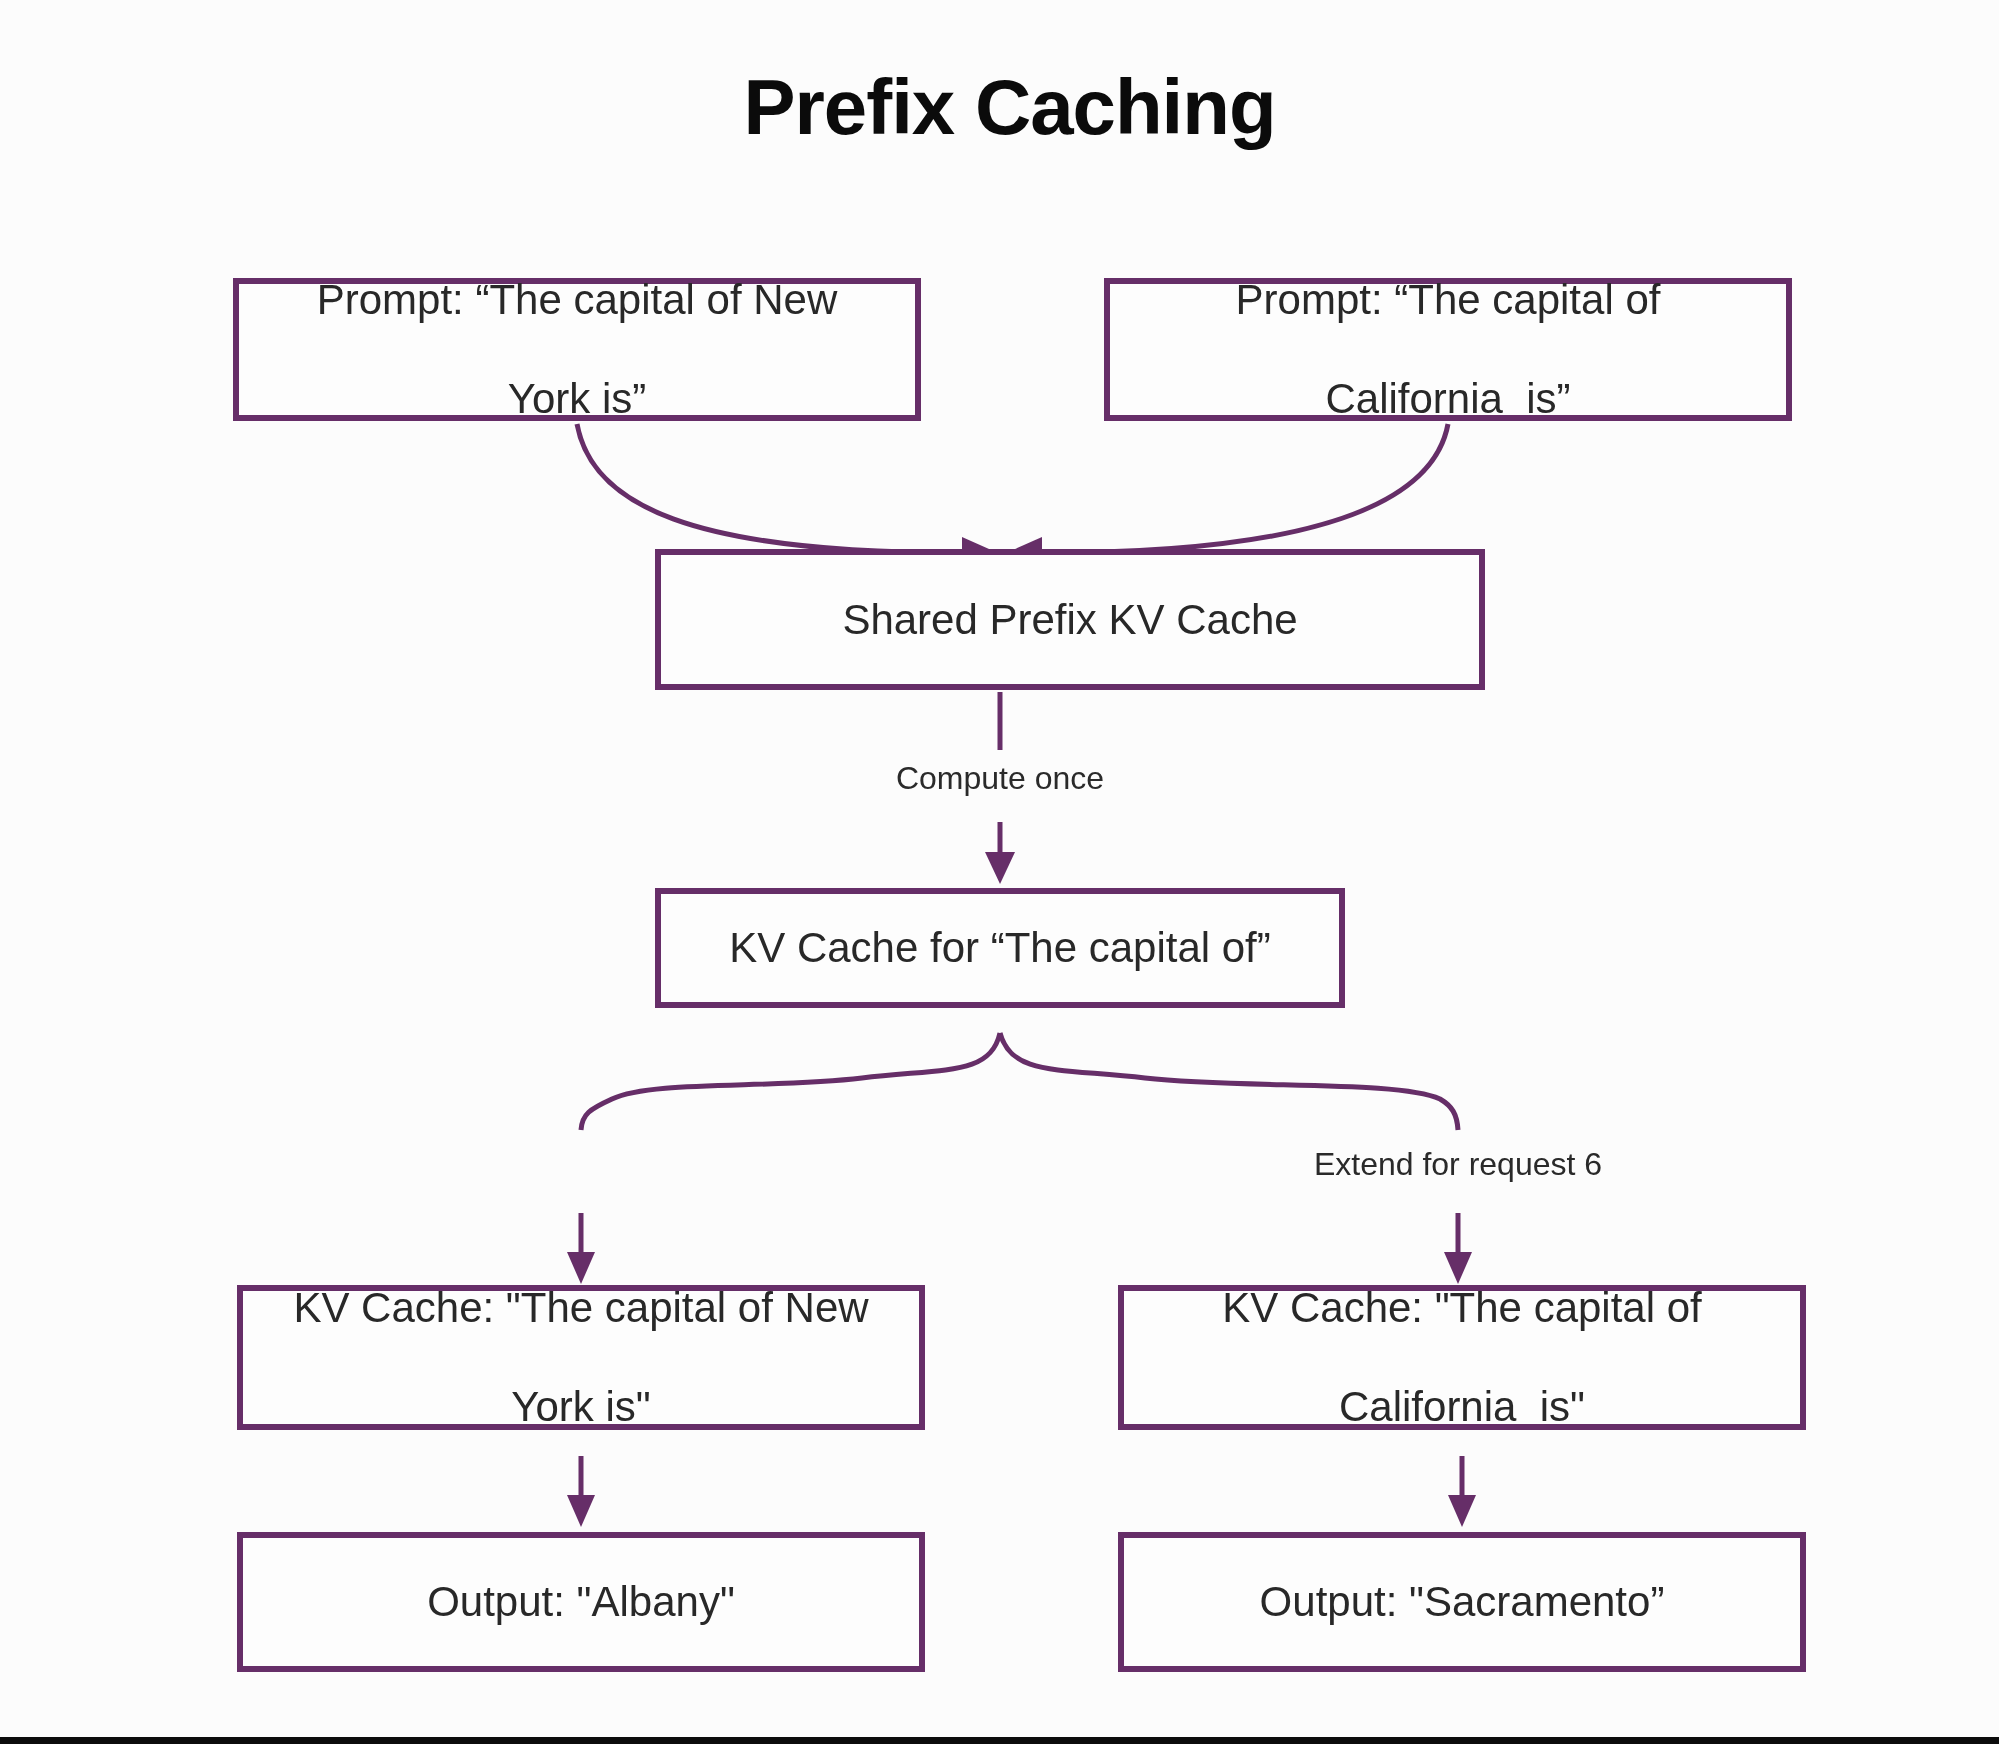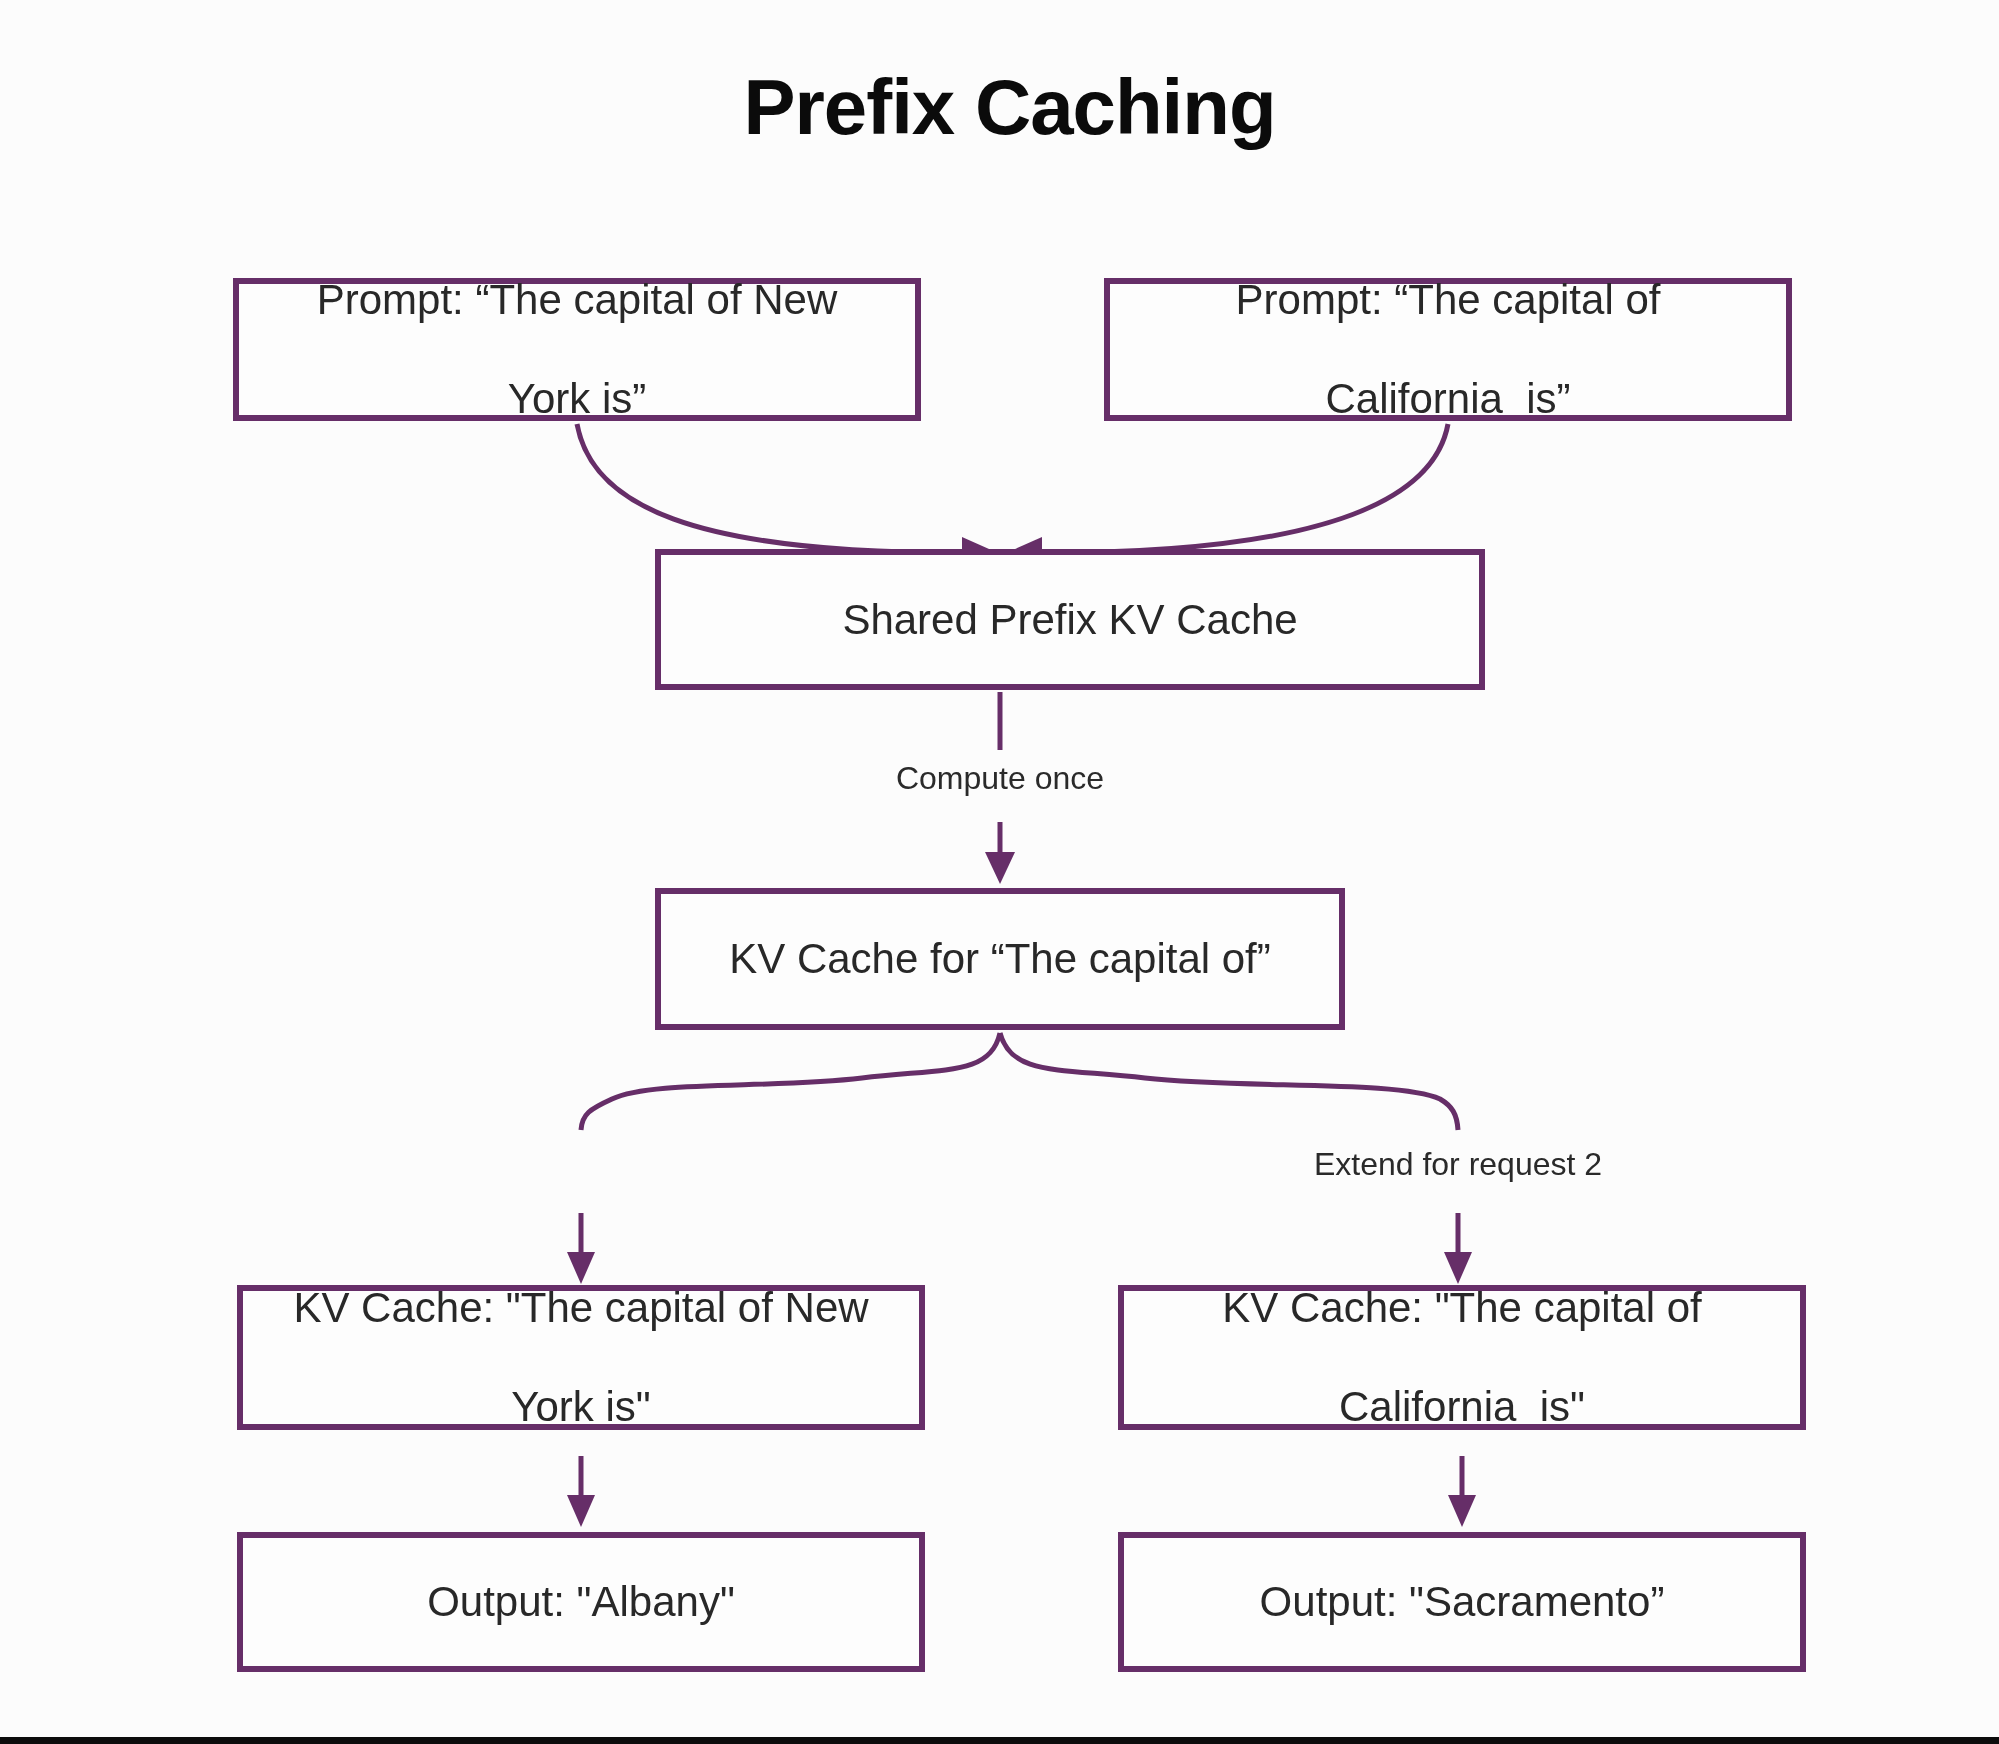--- a/index.html
+++ b/index.html
@@ -38,21 +38,21 @@
     align-items:center;justify-content:center;
     text-align:center;
     color:#282828;
     font-size:42px;line-height:56px;gap:43px;
   }
   .nl{white-space:pre-wrap;}
   
   #n-prompt-ny {left:233px; top:278px; width:688px; height:143px;}
   #n-prompt-ca {left:1104px;top:278px; width:688px; height:143px;}
   #n-shared    {left:655px; top:549px; width:830px; height:141px;text-align:right;}
-  #n-prefix    {left:655px; top:888px; width:690px; height:142px;}
+  #n-prefix    {left:655px; top:888px; width:690px; height:120px;}
   #n-kv-ny     {left:237px; top:1285px;width:688px; height:145px;}
   #n-kv-ca     {left:1118px;top:1285px;width:688px; height:145px;}
   #n-out-ny    {left:237px; top:1532px;width:688px; height:140px;}
   #n-out-ca    {left:1118px;top:1532px;width:688px; height:140px;}
   .edge-label{
     position:absolute;
     transform:translateX(-50%);
     white-space:nowrap;
     font-size:32px;color:#2a2a2a;
   }
@@ -126,16 +126,16 @@
 
   <div class="node" id="n-out-ny">
     <div class="nl">Output: "Albany"</div>
   </div>
 
   <div class="node" id="n-out-ca">
     <div class="nl">Output: "Sacramento”</div>
   </div>
 
   <div class="edge-label" id="lbl-compute">Compute once</div>
-  <div class="edge-label" id="lbl-extend2">Extend for request 2</div>
+  <div class="edge-label" id="lbl-extend2">Extend for request 6</div>
 
   <div class="bottom-bar"></div>
 </div>
 
 </body></html>

